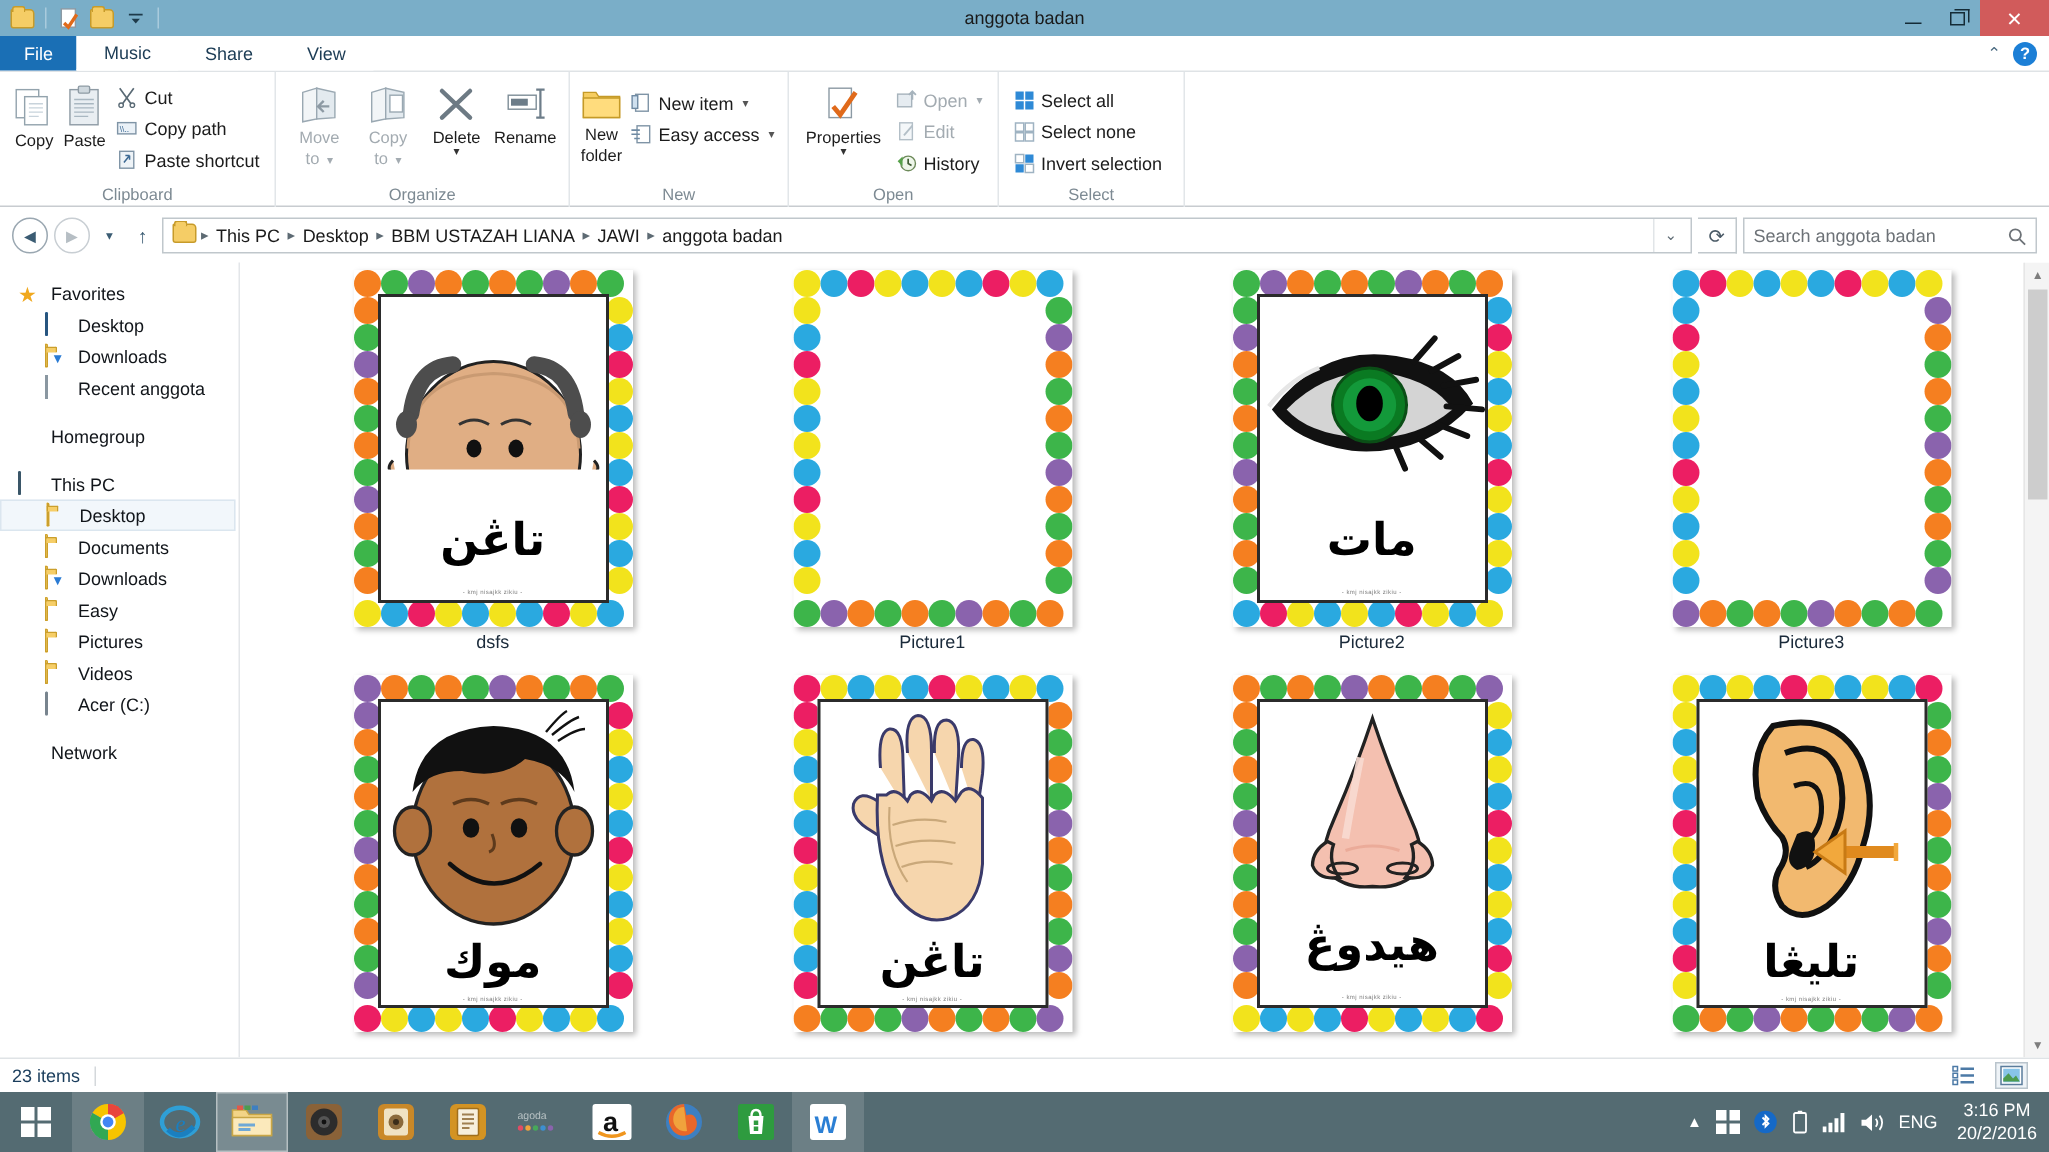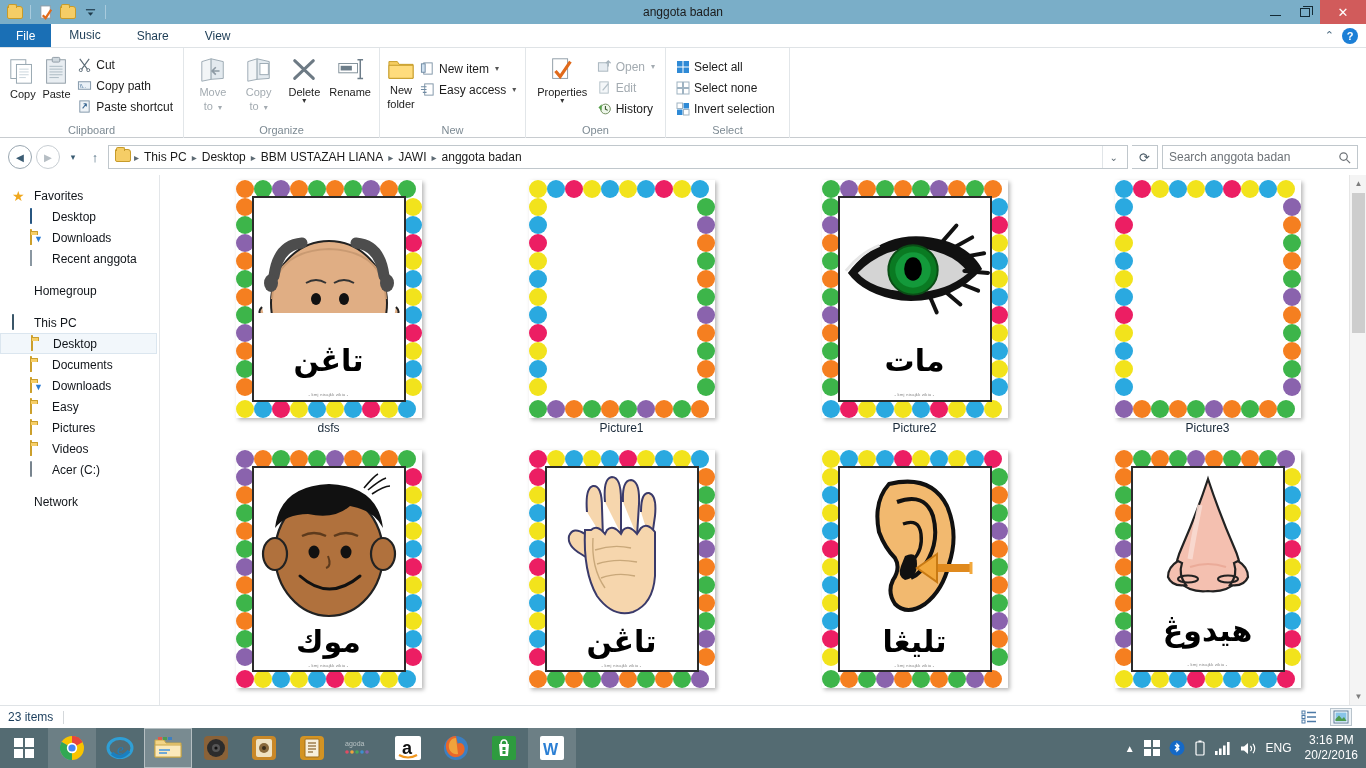--- a/index.html
+++ b/index.html
@@ -1129,20 +1129,86 @@
                 <div class="card-foot">- kmj nisajkk zikiu -</div>
               </div>
             </div>
           </div>
           <div class="file-label"></div>
         </div>
         <div class="file-cell">
           <div class="thumb-wrap">
             <div class="card">
               <div class="beads">
+                <div class="bead" style="left: 0px; top: 0px; background: rgb(245, 127, 32);"></div>
+                <div class="bead" style="left: 0px; top: 220px; background: rgb(242, 227, 28);"></div>
+                <div class="bead" style="left: 18px; top: 0px; background: rgb(61, 181, 74);"></div>
+                <div class="bead" style="left: 18px; top: 220px; background: rgb(42, 169, 224);"></div>
+                <div class="bead" style="left: 36px; top: 0px; background: rgb(245, 127, 32);"></div>
+                <div class="bead" style="left: 36px; top: 220px; background: rgb(242, 227, 28);"></div>
+                <div class="bead" style="left: 54px; top: 0px; background: rgb(61, 181, 74);"></div>
+                <div class="bead" style="left: 54px; top: 220px; background: rgb(42, 169, 224);"></div>
+                <div class="bead" style="left: 72px; top: 0px; background: rgb(138, 99, 173);"></div>
+                <div class="bead" style="left: 72px; top: 220px; background: rgb(236, 30, 99);"></div>
+                <div class="bead" style="left: 90px; top: 0px; background: rgb(245, 127, 32);"></div>
+                <div class="bead" style="left: 90px; top: 220px; background: rgb(242, 227, 28);"></div>
+                <div class="bead" style="left: 108px; top: 0px; background: rgb(61, 181, 74);"></div>
+                <div class="bead" style="left: 108px; top: 220px; background: rgb(42, 169, 224);"></div>
+                <div class="bead" style="left: 126px; top: 0px; background: rgb(245, 127, 32);"></div>
+                <div class="bead" style="left: 126px; top: 220px; background: rgb(242, 227, 28);"></div>
+                <div class="bead" style="left: 144px; top: 0px; background: rgb(61, 181, 74);"></div>
+                <div class="bead" style="left: 144px; top: 220px; background: rgb(42, 169, 224);"></div>
+                <div class="bead" style="left: 162px; top: 0px; background: rgb(138, 99, 173);"></div>
+                <div class="bead" style="left: 162px; top: 220px; background: rgb(236, 30, 99);"></div>
+                <div class="bead" style="left: 0px; top: 18px; background: rgb(245, 127, 32);"></div>
+                <div class="bead" style="left: 168px; top: 18px; background: rgb(242, 227, 28);"></div>
+                <div class="bead" style="left: 0px; top: 36px; background: rgb(61, 181, 74);"></div>
+                <div class="bead" style="left: 168px; top: 36px; background: rgb(42, 169, 224);"></div>
+                <div class="bead" style="left: 0px; top: 54px; background: rgb(245, 127, 32);"></div>
+                <div class="bead" style="left: 168px; top: 54px; background: rgb(242, 227, 28);"></div>
+                <div class="bead" style="left: 0px; top: 72px; background: rgb(61, 181, 74);"></div>
+                <div class="bead" style="left: 168px; top: 72px; background: rgb(42, 169, 224);"></div>
+                <div class="bead" style="left: 0px; top: 90px; background: rgb(138, 99, 173);"></div>
+                <div class="bead" style="left: 168px; top: 90px; background: rgb(236, 30, 99);"></div>
+                <div class="bead" style="left: 0px; top: 108px; background: rgb(245, 127, 32);"></div>
+                <div class="bead" style="left: 168px; top: 108px; background: rgb(242, 227, 28);"></div>
+                <div class="bead" style="left: 0px; top: 126px; background: rgb(61, 181, 74);"></div>
+                <div class="bead" style="left: 168px; top: 126px; background: rgb(42, 169, 224);"></div>
+                <div class="bead" style="left: 0px; top: 144px; background: rgb(245, 127, 32);"></div>
+                <div class="bead" style="left: 168px; top: 144px; background: rgb(242, 227, 28);"></div>
+                <div class="bead" style="left: 0px; top: 162px; background: rgb(61, 181, 74);"></div>
+                <div class="bead" style="left: 168px; top: 162px; background: rgb(42, 169, 224);"></div>
+                <div class="bead" style="left: 0px; top: 180px; background: rgb(138, 99, 173);"></div>
+                <div class="bead" style="left: 168px; top: 180px; background: rgb(236, 30, 99);"></div>
+                <div class="bead" style="left: 0px; top: 198px; background: rgb(245, 127, 32);"></div>
+                <div class="bead" style="left: 168px; top: 198px; background: rgb(242, 227, 28);"></div>
+              </div>
+              <div class="card-inner">
+                <div class="card-pic">
+                  <svg width="140" height="125" viewBox="0 0 140 125">
+      <path d="M70 4 Q58 40 44 72 Q34 94 40 106 Q52 118 70 116 Q88 118 100 106 Q106 94 96 72 Q82 40 70 4 Z" fill="#f4c0b0" stroke="#222" stroke-width="2.2"></path>
+      <path d="M40 86 Q30 92 30 102 Q34 112 48 110 Q40 100 44 88 Z" fill="#f4c0b0" stroke="#222" stroke-width="2.2"></path>
+      <path d="M100 86 Q110 92 110 102 Q106 112 92 110 Q100 100 96 88 Z" fill="#f4c0b0" stroke="#222" stroke-width="2.2"></path>
+      <ellipse cx="50" cy="104" rx="10" ry="3.6" fill="none" stroke="#222" stroke-width="2"></ellipse>
+      <ellipse cx="90" cy="104" rx="10" ry="3.6" fill="none" stroke="#222" stroke-width="2"></ellipse>
+      <path d="M62 30 Q56 60 52 84" stroke="#f8dad2" stroke-width="5" fill="none" opacity="0.9"></path>
+      <path d="M52 92 Q70 86 88 92" stroke="#ebab99" stroke-width="2" fill="none"></path>
+    </svg>
+                </div>
+                <div class="card-word">هيدوڠ</div>
+                <div class="card-foot">- kmj nisajkk zikiu -</div>
+              </div>
+            </div>
+          </div>
+          <div class="file-label"></div>
+        </div>
+        <div class="file-cell">
+          <div class="thumb-wrap">
+            <div class="card">
+              <div class="beads">
                 <div class="bead" style="left: 0px; top: 0px; background: rgb(242, 227, 28);"></div>
                 <div class="bead" style="left: 0px; top: 220px; background: rgb(61, 181, 74);"></div>
                 <div class="bead" style="left: 18px; top: 0px; background: rgb(42, 169, 224);"></div>
                 <div class="bead" style="left: 18px; top: 220px; background: rgb(245, 127, 32);"></div>
                 <div class="bead" style="left: 36px; top: 0px; background: rgb(242, 227, 28);"></div>
                 <div class="bead" style="left: 36px; top: 220px; background: rgb(61, 181, 74);"></div>
                 <div class="bead" style="left: 54px; top: 0px; background: rgb(42, 169, 224);"></div>
                 <div class="bead" style="left: 54px; top: 220px; background: rgb(138, 99, 173);"></div>
                 <div class="bead" style="left: 72px; top: 0px; background: rgb(236, 30, 99);"></div>
                 <div class="bead" style="left: 72px; top: 220px; background: rgb(245, 127, 32);"></div>
@@ -1194,86 +1260,20 @@
       </g>
     </svg>
                 </div>
                 <div class="card-word">تليڠا</div>
                 <div class="card-foot">- kmj nisajkk zikiu -</div>
               </div>
             </div>
           </div>
           <div class="file-label"></div>
         </div>
-        <div class="file-cell">
-          <div class="thumb-wrap">
-            <div class="card">
-              <div class="beads">
-                <div class="bead" style="left: 0px; top: 0px; background: rgb(245, 127, 32);"></div>
-                <div class="bead" style="left: 0px; top: 220px; background: rgb(242, 227, 28);"></div>
-                <div class="bead" style="left: 18px; top: 0px; background: rgb(61, 181, 74);"></div>
-                <div class="bead" style="left: 18px; top: 220px; background: rgb(42, 169, 224);"></div>
-                <div class="bead" style="left: 36px; top: 0px; background: rgb(245, 127, 32);"></div>
-                <div class="bead" style="left: 36px; top: 220px; background: rgb(242, 227, 28);"></div>
-                <div class="bead" style="left: 54px; top: 0px; background: rgb(61, 181, 74);"></div>
-                <div class="bead" style="left: 54px; top: 220px; background: rgb(42, 169, 224);"></div>
-                <div class="bead" style="left: 72px; top: 0px; background: rgb(138, 99, 173);"></div>
-                <div class="bead" style="left: 72px; top: 220px; background: rgb(236, 30, 99);"></div>
-                <div class="bead" style="left: 90px; top: 0px; background: rgb(245, 127, 32);"></div>
-                <div class="bead" style="left: 90px; top: 220px; background: rgb(242, 227, 28);"></div>
-                <div class="bead" style="left: 108px; top: 0px; background: rgb(61, 181, 74);"></div>
-                <div class="bead" style="left: 108px; top: 220px; background: rgb(42, 169, 224);"></div>
-                <div class="bead" style="left: 126px; top: 0px; background: rgb(245, 127, 32);"></div>
-                <div class="bead" style="left: 126px; top: 220px; background: rgb(242, 227, 28);"></div>
-                <div class="bead" style="left: 144px; top: 0px; background: rgb(61, 181, 74);"></div>
-                <div class="bead" style="left: 144px; top: 220px; background: rgb(42, 169, 224);"></div>
-                <div class="bead" style="left: 162px; top: 0px; background: rgb(138, 99, 173);"></div>
-                <div class="bead" style="left: 162px; top: 220px; background: rgb(236, 30, 99);"></div>
-                <div class="bead" style="left: 0px; top: 18px; background: rgb(245, 127, 32);"></div>
-                <div class="bead" style="left: 168px; top: 18px; background: rgb(242, 227, 28);"></div>
-                <div class="bead" style="left: 0px; top: 36px; background: rgb(61, 181, 74);"></div>
-                <div class="bead" style="left: 168px; top: 36px; background: rgb(42, 169, 224);"></div>
-                <div class="bead" style="left: 0px; top: 54px; background: rgb(245, 127, 32);"></div>
-                <div class="bead" style="left: 168px; top: 54px; background: rgb(242, 227, 28);"></div>
-                <div class="bead" style="left: 0px; top: 72px; background: rgb(61, 181, 74);"></div>
-                <div class="bead" style="left: 168px; top: 72px; background: rgb(42, 169, 224);"></div>
-                <div class="bead" style="left: 0px; top: 90px; background: rgb(138, 99, 173);"></div>
-                <div class="bead" style="left: 168px; top: 90px; background: rgb(236, 30, 99);"></div>
-                <div class="bead" style="left: 0px; top: 108px; background: rgb(245, 127, 32);"></div>
-                <div class="bead" style="left: 168px; top: 108px; background: rgb(242, 227, 28);"></div>
-                <div class="bead" style="left: 0px; top: 126px; background: rgb(61, 181, 74);"></div>
-                <div class="bead" style="left: 168px; top: 126px; background: rgb(42, 169, 224);"></div>
-                <div class="bead" style="left: 0px; top: 144px; background: rgb(245, 127, 32);"></div>
-                <div class="bead" style="left: 168px; top: 144px; background: rgb(242, 227, 28);"></div>
-                <div class="bead" style="left: 0px; top: 162px; background: rgb(61, 181, 74);"></div>
-                <div class="bead" style="left: 168px; top: 162px; background: rgb(42, 169, 224);"></div>
-                <div class="bead" style="left: 0px; top: 180px; background: rgb(138, 99, 173);"></div>
-                <div class="bead" style="left: 168px; top: 180px; background: rgb(236, 30, 99);"></div>
-                <div class="bead" style="left: 0px; top: 198px; background: rgb(245, 127, 32);"></div>
-                <div class="bead" style="left: 168px; top: 198px; background: rgb(242, 227, 28);"></div>
-              </div>
-              <div class="card-inner">
-                <div class="card-pic">
-                  <svg width="140" height="125" viewBox="0 0 140 125">
-      <path d="M70 4 Q58 40 44 72 Q34 94 40 106 Q52 118 70 116 Q88 118 100 106 Q106 94 96 72 Q82 40 70 4 Z" fill="#f4c0b0" stroke="#222" stroke-width="2.2"></path>
-      <path d="M40 86 Q30 92 30 102 Q34 112 48 110 Q40 100 44 88 Z" fill="#f4c0b0" stroke="#222" stroke-width="2.2"></path>
-      <path d="M100 86 Q110 92 110 102 Q106 112 92 110 Q100 100 96 88 Z" fill="#f4c0b0" stroke="#222" stroke-width="2.2"></path>
-      <ellipse cx="50" cy="104" rx="10" ry="3.6" fill="none" stroke="#222" stroke-width="2"></ellipse>
-      <ellipse cx="90" cy="104" rx="10" ry="3.6" fill="none" stroke="#222" stroke-width="2"></ellipse>
-      <path d="M62 30 Q56 60 52 84" stroke="#f8dad2" stroke-width="5" fill="none" opacity="0.9"></path>
-      <path d="M52 92 Q70 86 88 92" stroke="#ebab99" stroke-width="2" fill="none"></path>
-    </svg>
-                </div>
-                <div class="card-word">هيدوڠ</div>
-                <div class="card-foot">- kmj nisajkk zikiu -</div>
-              </div>
-            </div>
-          </div>
-          <div class="file-label"></div>
-        </div>
       </div>
 
     <div id="vscroll">
       <div class="sb-arrow">▲</div>
       <div id="sb-thumb"></div>
       <div class="sb-arrow" id="sb-arrow-bottom">▼</div>
     </div>
   </div>
 </div>
 

